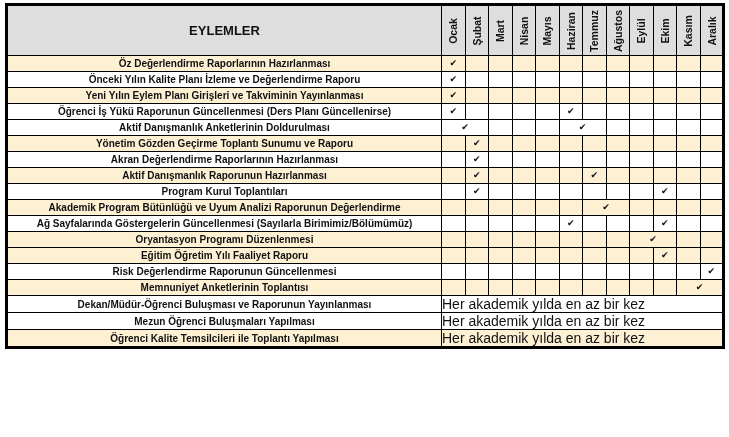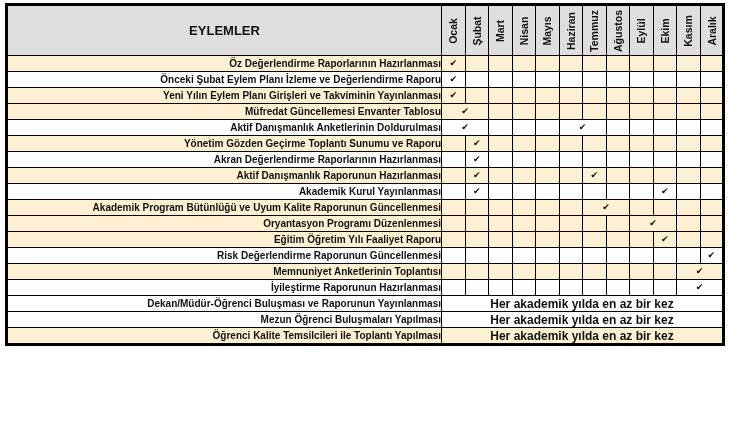--- a/index.html
+++ b/index.html
@@ -43,30 +43,30 @@
     width:48px;
     margin-left:-13px;
     text-align:center;
     line-height:22px;
     font-weight:bold;
   }
   td.act {
     font-size:10px;
     font-weight:bold;
     color:#111;
-    text-align:right;
+    text-align:center;
     padding-left:3px;
     height:15px;
     line-height:15px;
     border-right:3px solid #000;
   }
   tr.odd td { background:#fdf0d3; }
   tr.even td { background:#ffffff; }
   td.m { text-align:center; font-size:9px; line-height:15px; color:#111; }
-  td.note { text-align:center; font-size:12px; color:#111; font-weight:bold; }
+  td.note { text-align:left; font-size:14px; color:#111; font-weight:normal; }
   col.c-act { width:435px; }
   col.c-m { width:23.5px; }
 </style>
 </head>
 <body>
 
 <table class="plan">
   <colgroup>
     <col class="c-act">
     <col class="c-m">
@@ -133,21 +133,21 @@
         <td class="m"></td>
         <td class="m"></td>
         <td class="m"></td>
         <td class="m"></td>
         <td class="m"></td>
         <td class="m"></td>
         <td class="m"></td>
         <td class="m"></td>
       </tr>
       <tr class="even">
-        <td class="act">Önceki Şubat Eylem Planı İzleme ve Değerlendirme Raporu</td>
+        <td class="act">Önceki Yılın Kalite Planı İzleme ve Değerlendirme Raporu</td>
         <td class="m" colspan="1"><span>✔</span></td>
         <td class="m"></td>
         <td class="m"></td>
         <td class="m"></td>
         <td class="m"></td>
         <td class="m"></td>
         <td class="m"></td>
         <td class="m"></td>
         <td class="m"></td>
         <td class="m"></td>
@@ -162,27 +162,28 @@
         <td class="m"></td>
         <td class="m"></td>
         <td class="m"></td>
         <td class="m"></td>
         <td class="m"></td>
         <td class="m"></td>
         <td class="m"></td>
         <td class="m"></td>
         <td class="m"></td>
       </tr>
-      <tr class="odd">
-        <td class="act">Müfredat Güncellemesi Envanter Tablosu</td>
-        <td class="m" colspan="2"><span>✔</span></td>
-        <td class="m"></td>
-        <td class="m"></td>
-        <td class="m"></td>
-        <td class="m"></td>
+      <tr class="even">
+        <td class="act">Öğrenci İş Yükü Raporunun Güncellenmesi (Ders Planı Güncellenirse)</td>
+        <td class="m" colspan="1"><span>✔</span></td>
+        <td class="m"></td>
+        <td class="m"></td>
+        <td class="m"></td>
+        <td class="m"></td>
+        <td class="m" colspan="1"><span>✔</span></td>
         <td class="m"></td>
         <td class="m"></td>
         <td class="m"></td>
         <td class="m"></td>
         <td class="m"></td>
         <td class="m"></td>
       </tr>
       <tr class="even">
         <td class="act">Aktif Danışmanlık Anketlerinin Doldurulması</td>
         <td class="m" colspan="2"><span>✔</span></td>
@@ -235,45 +236,60 @@
         <td class="m"></td>
         <td class="m"></td>
         <td class="m" colspan="1"><span>✔</span></td>
         <td class="m"></td>
         <td class="m"></td>
         <td class="m"></td>
         <td class="m"></td>
         <td class="m"></td>
       </tr>
       <tr class="even">
-        <td class="act">Akademik Kurul Yayınlanması</td>
-        <td class="m"></td>
-        <td class="m" colspan="1"><span>✔</span></td>
-        <td class="m"></td>
-        <td class="m"></td>
-        <td class="m"></td>
-        <td class="m"></td>
-        <td class="m"></td>
-        <td class="m"></td>
-        <td class="m"></td>
-        <td class="m" colspan="1"><span>✔</span></td>
-        <td class="m"></td>
-        <td class="m"></td>
-      </tr>
-      <tr class="odd">
-        <td class="act">Akademik Program Bütünlüğü ve Uyum Kalite Raporunun Güncellenmesi</td>
-        <td class="m"></td>
-        <td class="m"></td>
-        <td class="m"></td>
-        <td class="m"></td>
-        <td class="m"></td>
-        <td class="m"></td>
-        <td class="m" colspan="2"><span>✔</span></td>
-        <td class="m"></td>
-        <td class="m"></td>
+        <td class="act">Program Kurul Toplantıları</td>
+        <td class="m"></td>
+        <td class="m" colspan="1"><span>✔</span></td>
+        <td class="m"></td>
+        <td class="m"></td>
+        <td class="m"></td>
+        <td class="m"></td>
+        <td class="m"></td>
+        <td class="m"></td>
+        <td class="m"></td>
+        <td class="m" colspan="1"><span>✔</span></td>
+        <td class="m"></td>
+        <td class="m"></td>
+      </tr>
+      <tr class="odd">
+        <td class="act">Akademik Program Bütünlüğü ve Uyum Analizi Raporunun Değerlendirme</td>
+        <td class="m"></td>
+        <td class="m"></td>
+        <td class="m"></td>
+        <td class="m"></td>
+        <td class="m"></td>
+        <td class="m"></td>
+        <td class="m" colspan="2"><span>✔</span></td>
+        <td class="m"></td>
+        <td class="m"></td>
+        <td class="m"></td>
+        <td class="m"></td>
+      </tr>
+      <tr class="even">
+        <td class="act">Ağ Sayfalarında Göstergelerin Güncellenmesi (Sayılarla Birimimiz/Bölümümüz)</td>
+        <td class="m"></td>
+        <td class="m"></td>
+        <td class="m"></td>
+        <td class="m"></td>
+        <td class="m"></td>
+        <td class="m" colspan="1"><span>✔</span></td>
+        <td class="m"></td>
+        <td class="m"></td>
+        <td class="m"></td>
+        <td class="m" colspan="1"><span>✔</span></td>
         <td class="m"></td>
         <td class="m"></td>
       </tr>
       <tr class="odd">
         <td class="act">Oryantasyon Programı Düzenlenmesi</td>
         <td class="m"></td>
         <td class="m"></td>
         <td class="m"></td>
         <td class="m"></td>
         <td class="m"></td>
@@ -309,34 +325,20 @@
         <td class="m"></td>
         <td class="m"></td>
         <td class="m"></td>
         <td class="m"></td>
         <td class="m"></td>
         <td class="m"></td>
         <td class="m" colspan="1"><span>✔</span></td>
       </tr>
       <tr class="odd">
         <td class="act">Memnuniyet Anketlerinin Toplantısı</td>
-        <td class="m"></td>
-        <td class="m"></td>
-        <td class="m"></td>
-        <td class="m"></td>
-        <td class="m"></td>
-        <td class="m"></td>
-        <td class="m"></td>
-        <td class="m"></td>
-        <td class="m"></td>
-        <td class="m"></td>
-        <td class="m" colspan="2"><span>✔</span></td>
-      </tr>
-      <tr class="even">
-        <td class="act">İyileştirme Raporunun Hazırlanması</td>
         <td class="m"></td>
         <td class="m"></td>
         <td class="m"></td>
         <td class="m"></td>
         <td class="m"></td>
         <td class="m"></td>
         <td class="m"></td>
         <td class="m"></td>
         <td class="m"></td>
         <td class="m"></td>

